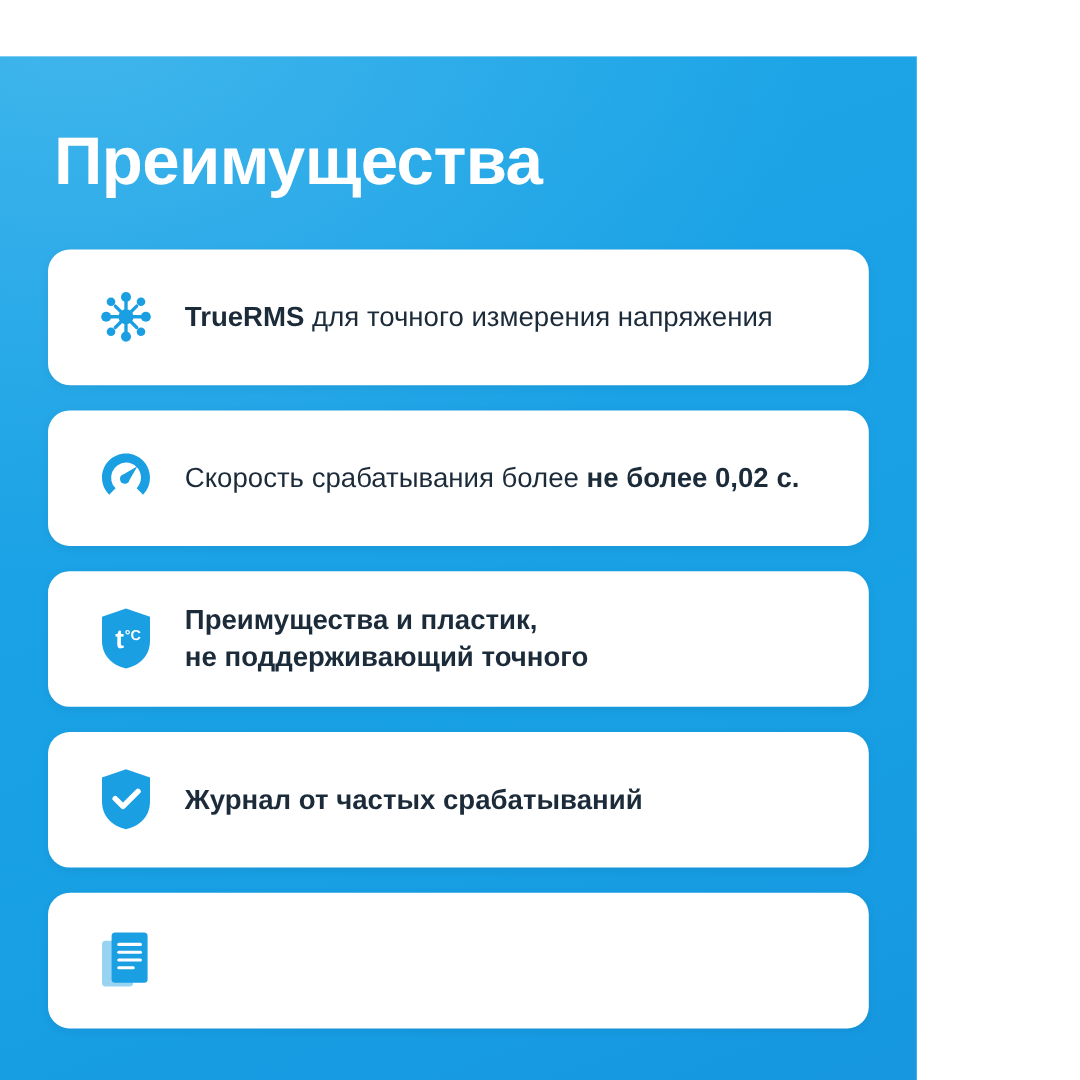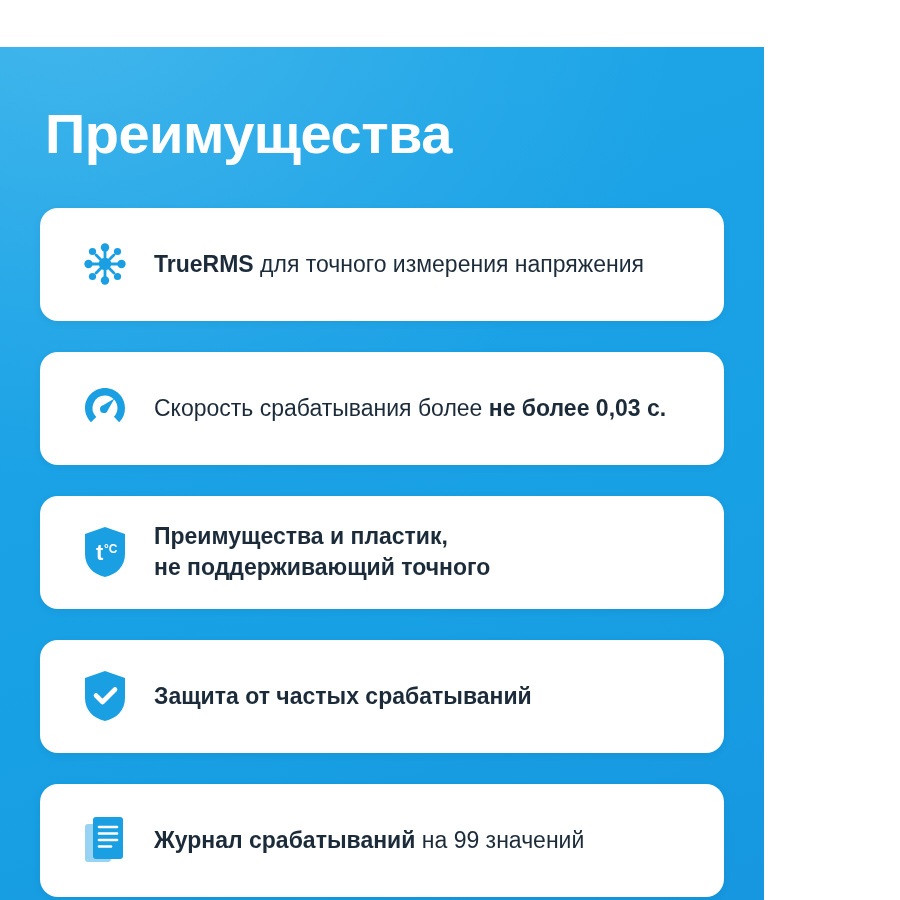--- a/index.html
+++ b/index.html
@@ -41,21 +41,21 @@
     font-weight: bold;
     letter-spacing: -0.5px;
   }
   .cards {
     position: relative;
     margin: 0;
     padding: 44px 40px 0 40px;
     list-style: none;
     display: flex;
     flex-direction: column;
-    gap: 31px;
+    gap: 21px;
   }
   .card {
     background: #ffffff;
     border-radius: 18px;
     min-height: 113px;
     display: flex;
     align-items: center;
     padding: 10px 26px 10px 34px;
     box-sizing: border-box;
     box-shadow: 0 2px 8px rgba(0,0,0,0.06);
@@ -118,21 +118,21 @@
     </li>
 
     <li class="card">
       <span class="card-icon">
         <svg width="52" height="52" viewBox="0 0 52 52" aria-hidden="true">
           <path fill="currentColor" d="M26 6C15 6 6 15 6 26c0 5.6 2.3 10.6 6 14.2l5.3-5.3A12.5 12.5 0 0 1 26 13.5c6.9 0 12.5 5.6 12.5 12.5 0 3.4-1.4 6.5-3.6 8.8l5.3 5.4A19.9 19.9 0 0 0 46 26C46 15 37 6 26 6z"></path>
           <path fill="currentColor" d="M35.5 16.5 24.1 23.2a4 4 0 1 0 4.8 4.8l6.6-11.5z"></path>
         </svg>
       </span>
       <span class="card-text">
-        <span>Скорость срабатывания более </span><b>не более 0,03 с.</b>
+        <span>Скорость срабатывания более </span><b>не более 0,02 с.</b>
       </span>
     </li>
 
     <li class="card">
       <span class="card-icon">
         <svg width="50" height="54" viewBox="0 0 50 54" aria-hidden="true">
           <path fill="currentColor" d="M25 2 5 9v20c0 12.5 8.6 20.5 20 23 11.4-2.5 20-10.5 20-23V9L25 2z"></path>
           <text x="16" y="35" font-family="Liberation Sans, sans-serif" font-size="22" font-weight="bold" fill="#ffffff">t</text>
           <text x="24" y="28" font-family="Liberation Sans, sans-serif" font-size="12" font-weight="bold" fill="#ffffff">°C</text>
         </svg>
@@ -144,36 +144,33 @@
     </li>
 
     <li class="card">
       <span class="card-icon">
         <svg width="50" height="54" viewBox="0 0 50 54" aria-hidden="true">
           <path fill="currentColor" d="M25 2 5 9v20c0 12.5 8.6 20.5 20 23 11.4-2.5 20-10.5 20-23V9L25 2z"></path>
           <path fill="none" stroke="#ffffff" stroke-width="4.6" stroke-linecap="round" stroke-linejoin="round" d="m16 26.5 6.5 6.5L35 20.5"></path>
         </svg>
       </span>
       <span class="card-text">
-        <b>Защита от частых срабатываний</b><span></span>
+        <b>Журнал от частых срабатываний</b><span></span>
       </span>
     </li>
 
     <li class="card">
       <span class="card-icon">
         <svg width="48" height="52" viewBox="0 0 48 52" aria-hidden="true">
           <rect x="4" y="10" width="26" height="38" rx="3" fill="currentColor" opacity="0.45"></rect>
           <rect x="12" y="3" width="30" height="42" rx="3" fill="currentColor"></rect>
           <g stroke="#ffffff" stroke-width="2.6" stroke-linecap="round">
             <line x1="18" y1="13" x2="36" y2="13"></line>
             <line x1="18" y1="19.5" x2="36" y2="19.5"></line>
             <line x1="18" y1="26" x2="36" y2="26"></line>
             <line x1="18" y1="32.5" x2="30" y2="32.5"></line>
           </g>
         </svg>
       </span>
-      <span class="card-text">
-        <b>Журнал срабатываний</b><span> на 99 значений</span>
-      </span>
     </li>
 
   </ul>
 </div>
 
 </body></html>

